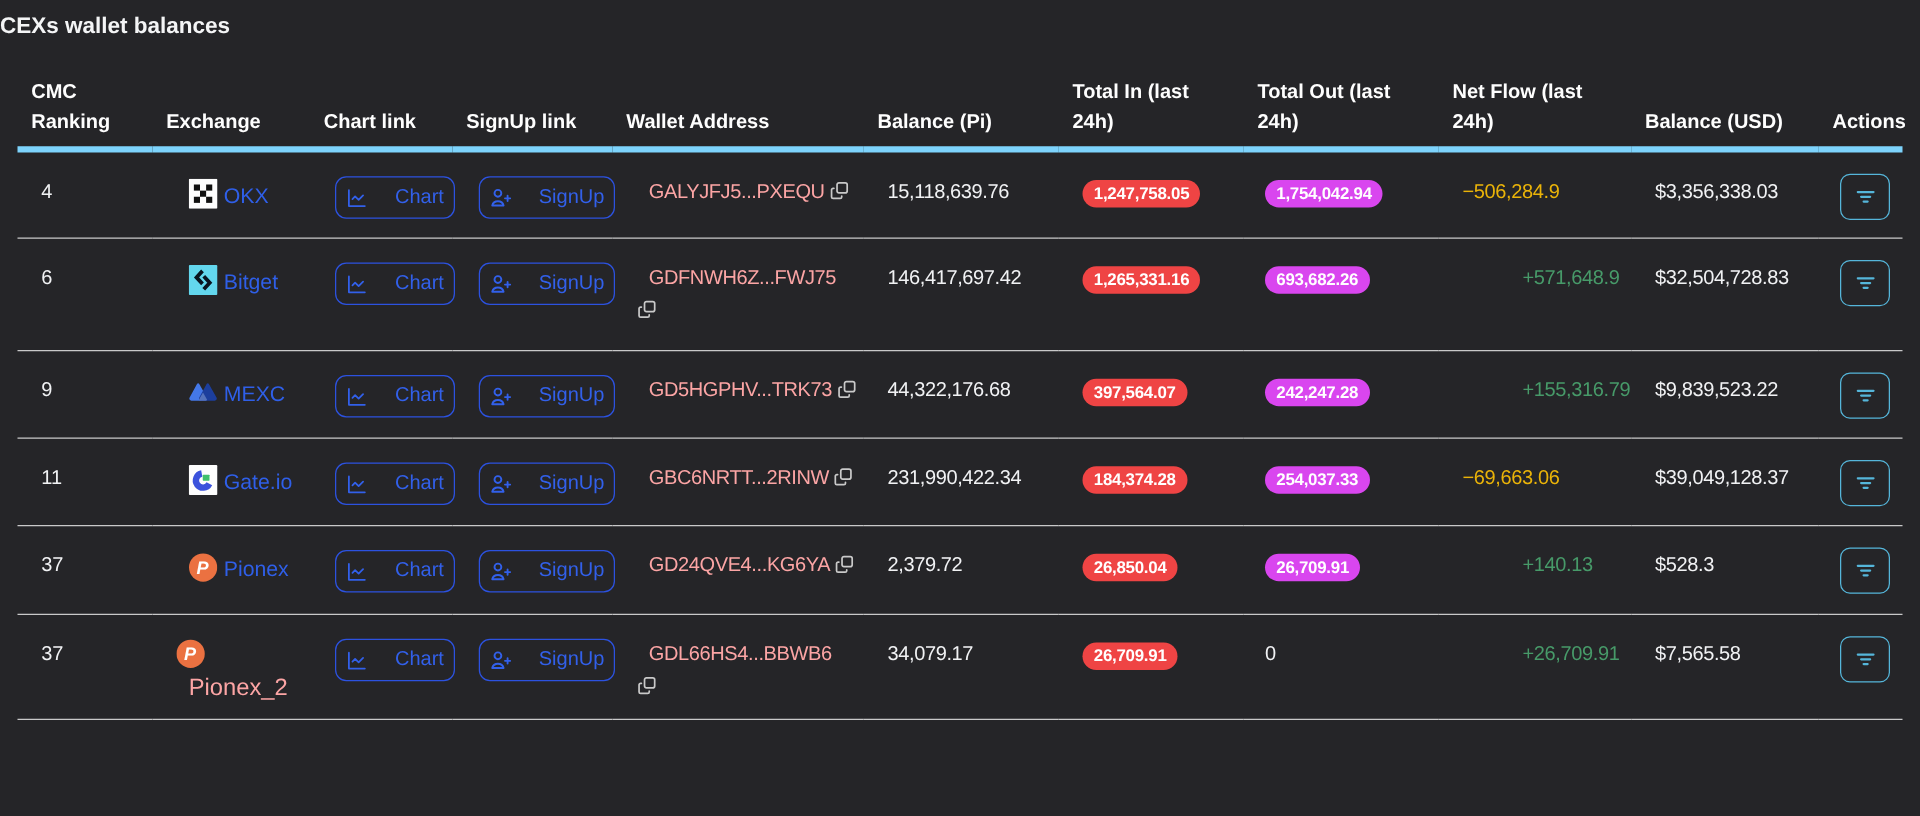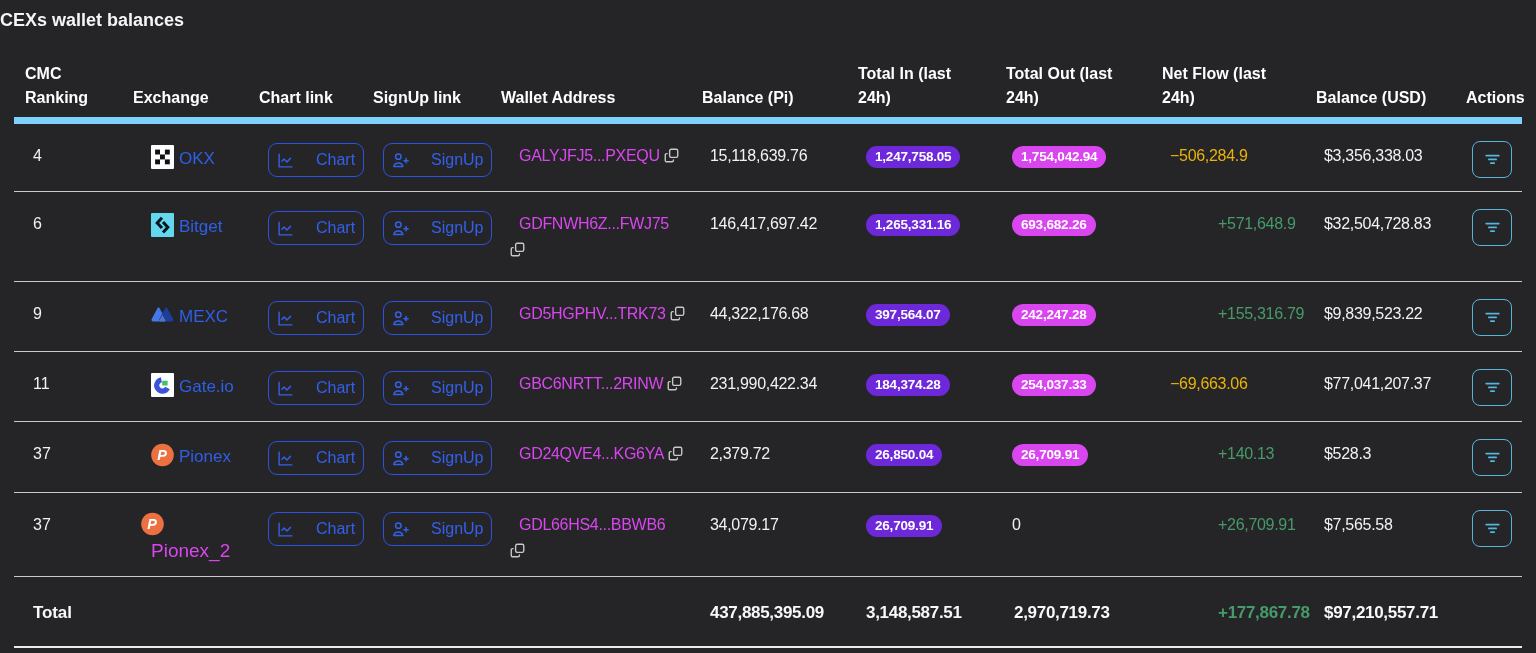--- a/index.html
+++ b/index.html
@@ -1,29 +1,29 @@
 <!DOCTYPE html>
 <html><head>
 <meta charset="utf-8">
 <style>
 html,body{margin:0;padding:0;background:#252528;width:1536px;height:653px;overflow:hidden;}
 body{font-family:"Liberation Sans",sans-serif;-webkit-font-smoothing:antialiased;}
 .title{padding:7px 0 0 0;font-size:18px;line-height:26px;font-weight:700;color:#f4f5f6;}
 table{border-collapse:collapse;table-layout:fixed;width:1508px;margin:14px 0 0 14px;}
-th{vertical-align:bottom;text-align:left;padding:15px 6px 7px 11px;font-size:16px;font-weight:700;line-height:24px;color:#fefefe;border-bottom:7px solid #7dd3fc;}
+th{vertical-align:bottom;text-align:left;padding:15px 6px 7px 11px;font-size:16px;font-weight:700;line-height:24px;color:#fefefe;border-bottom:5px solid #7dd3fc;}
 td{vertical-align:top;padding:21px 6px 0 19px;font-size:16px;line-height:22px;color:#f1f2f4;border-bottom:1px solid #c9c9c9;}
 a{text-decoration:none;margin-left:10px;}
-.blue{color:#d946ef;}
+.blue{color:#fca5a5;}
 .ex{display:flex;align-items:center;gap:5px;color:#2f5fe8;font-size:17px;}
 .ex span{margin-top:3px;}
 .ex svg{margin-top:-1px;}
 .ex svg{flex:0 0 auto;}
 .btn{display:inline-flex;align-items:center;gap:22px;height:34px;margin-top:-2px;padding:0 8px;border:1.6px solid #2c52e0;border-radius:9px;color:#3260ea;font-size:16px;box-sizing:border-box;}
 .badge{display:inline-block;vertical-align:top;margin-top:1px;padding:4px 9px;border-radius:11px;font-size:13.5px;font-weight:700;line-height:14px;color:#fff;letter-spacing:-.2px;}
-.bg-green{background:#6d28d9;}
+.bg-green{background:#ef4444;}
 .bg-red{background:#d946ef;}
 .pos{color:#479a69;margin-left:48px;}
 .neg{color:#eab308;}
 .abtn{display:inline-flex;align-items:center;justify-content:center;width:40px;height:37px;margin-top:-4px;border:1.5px solid #55b6da;border-radius:8px;box-sizing:border-box;}
 .copyic{vertical-align:-2px;margin-left:4px;}
 .num{letter-spacing:-.3px;}
 tr.total td{font-size:17px;font-weight:700;padding-top:25px;border-bottom:2px solid #ececec;color:#f7f8f9;letter-spacing:-.1px;}
 td.act{padding-left:17px;}
 td.c3{padding-left:20px;}
 td.c4{padding-left:21px;}
@@ -232,21 +232,21 @@
 <td><a class="blue num">GBC6NRTT...2RINW</a><svg class="copyic" width="15" height="15" viewBox="0 0 24 24" fill="none" stroke="#c9c9c9" stroke-width="2.2" stroke-linecap="round" stroke-linejoin="round">
             <g transform="scale(1,-1) translate(0,-24)">
               <rect x="9" y="9" width="13" height="13" rx="2.5"></rect>
               <path d="M5 15H4a2 2 0 0 1-2-2V4a2 2 0 0 1 2-2h9a2 2 0 0 1 2 2v1"></path>
             </g>
           </svg></td>
 <td><span class="num">231,990,422.34</span></td>
 <td><span class="badge bg-green">184,374.28</span></td>
 <td class="c8"><span class="badge bg-red">254,037.33</span></td>
 <td><span class="neg num">−69,663.06</span></td>
-<td><span class="num">$77,041,207.37</span></td>
+<td><span class="num">$39,049,128.37</span></td>
 <td class="act"><span class="abtn">
             <svg width="15" height="12" viewBox="0 0 15 12" fill="none" stroke="#55b6da" stroke-width="1.8" stroke-linecap="round">
               <path d="M1.2 1.6h12.6M3.9 5.4h7.2M5.9 9.2h3.2"></path>
             </svg>
           </span></td>
 </tr>
 <tr style="height:71px">
 <td>37</td>
 <td>
           <a class="ex">
@@ -323,27 +323,14 @@
 <td><span class="badge bg-green">26,709.91</span></td>
 <td class="c8"><span class="num">0</span></td>
 <td><span class="pos num">+26,709.91</span></td>
 <td><span class="num">$7,565.58</span></td>
 <td class="act"><span class="abtn">
             <svg width="15" height="12" viewBox="0 0 15 12" fill="none" stroke="#55b6da" stroke-width="1.8" stroke-linecap="round">
               <path d="M1.2 1.6h12.6M3.9 5.4h7.2M5.9 9.2h3.2"></path>
             </svg>
           </span></td>
 </tr>
-<tr class="total" style="height:70px">
-<td>Total</td>
-        <td></td>
-        <td></td>
-        <td></td>
-        <td></td>
-<td><span class="num">437,885,395.09</span></td>
-<td><span class="num">3,148,587.51</span></td>
-<td><span class="num">2,970,719.73</span></td>
-<td><span class="pos num">+177,867.78</span></td>
-<td><span class="num">$97,210,557.71</span></td>
-<td></td>
-</tr>
 </tbody>
 </table>
 
 </body></html>

